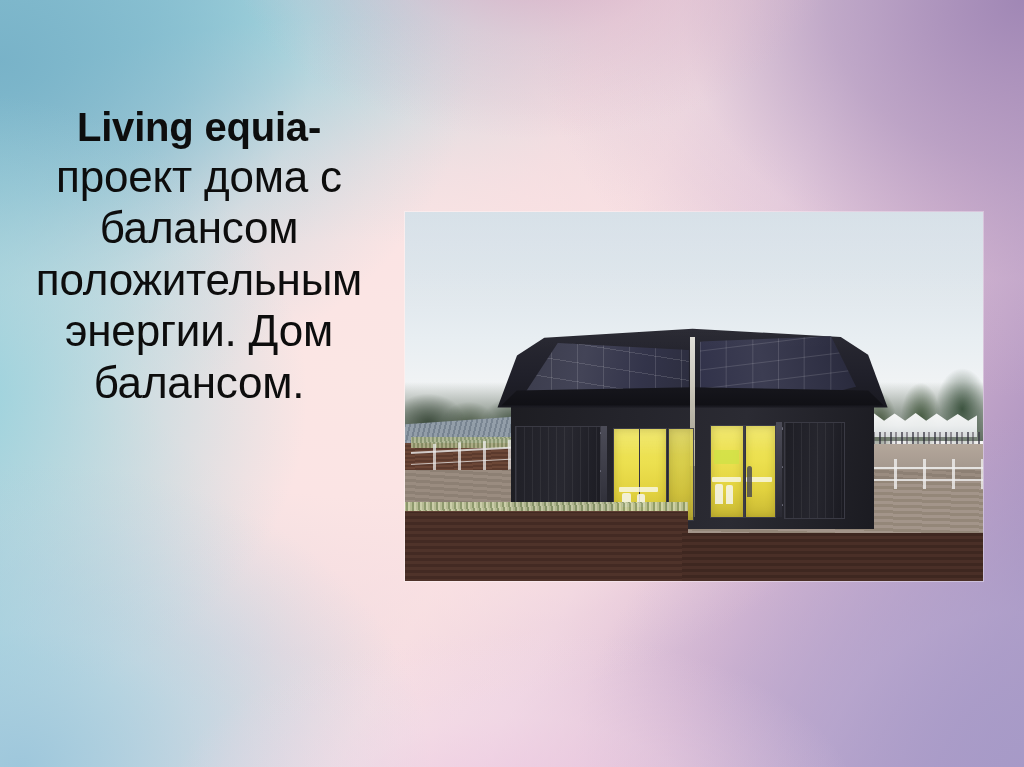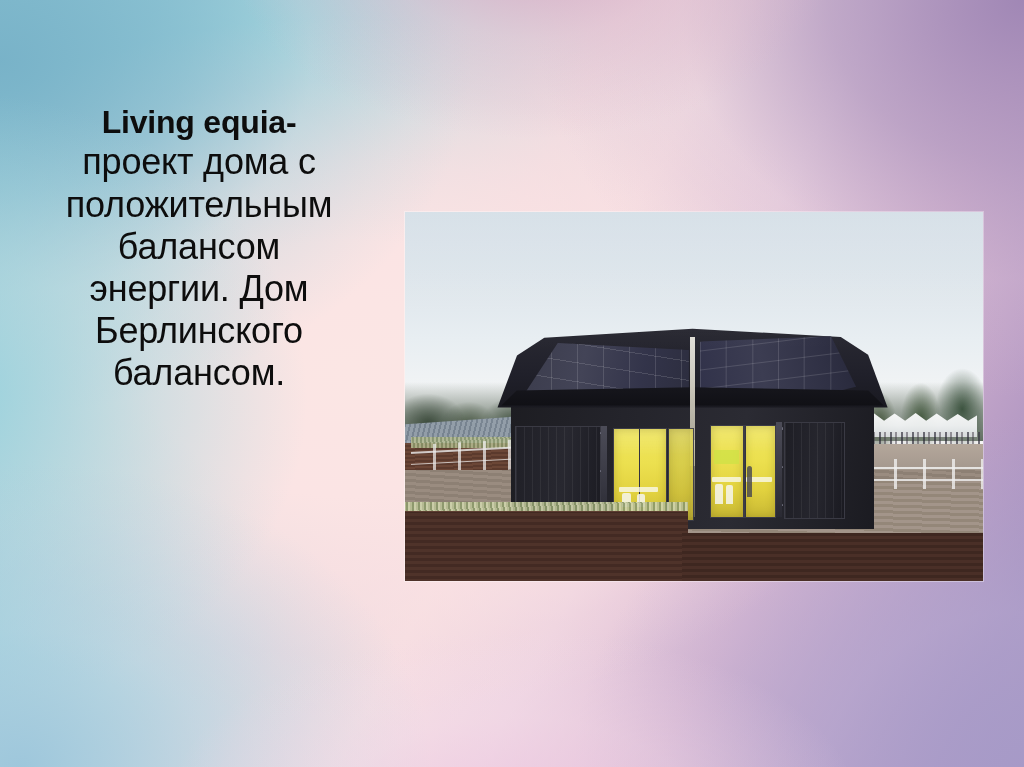--- a/index.html
+++ b/index.html
@@ -80,27 +80,27 @@
     position: absolute;
     left: 0px;
     top: 104px;
     width: 398px;
     text-align: center;
     line-height: 1.17;
     color: #0d0d0d;
     z-index: 5;
   }
   #text-block .t-line {
-    font-size: 36px;
+    font-size: 44px;
     letter-spacing: -0.2px;
     white-space: nowrap;
   }
   #text-block .t-line.bold {
     font-weight: bold;
-    font-size: 32px;
+    font-size: 40px;
   }
 
   
   #photo-frame {
     position: absolute;
     left: 405px;
     top: 212px;
     width: 578px;
     height: 369px;
     overflow: hidden;
@@ -415,24 +415,23 @@
   <div class="bg-layer bg-ml"></div>
   <div class="bg-layer bg-bl"></div>
   <div class="bg-layer bg-tr"></div>
   <div class="bg-layer bg-br"></div>
   <div class="bg-layer bg-tc"></div>
   <div class="bg-layer bg-bc"></div>
 
   <div id="text-block">
     <div class="t-line bold">Living equia-</div>
     <div class="t-line">проект дома с</div>
+    <div class="t-line">балансом</div>
     <div class="t-line">положительным</div>
-    <div class="t-line">балансом</div>
     <div class="t-line">энергии. Дом</div>
-    <div class="t-line">Берлинского</div>
     <div class="t-line">балансом.</div>
   </div>
 
   <div id="photo-frame">
     <div id="photo">
 
       <div class="ph-sky"></div>
       <div class="ph-trees"></div>
       <div class="ph-trees-r"></div>
       <div class="ph-field"></div>

